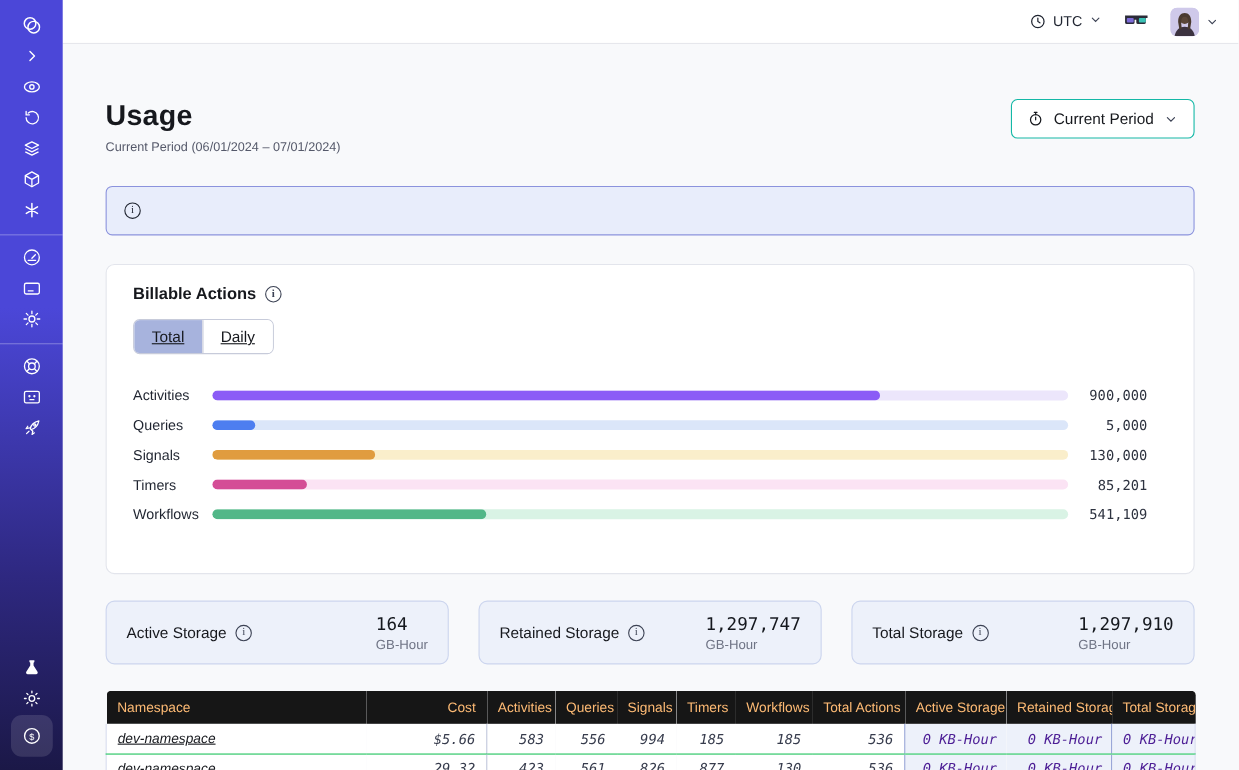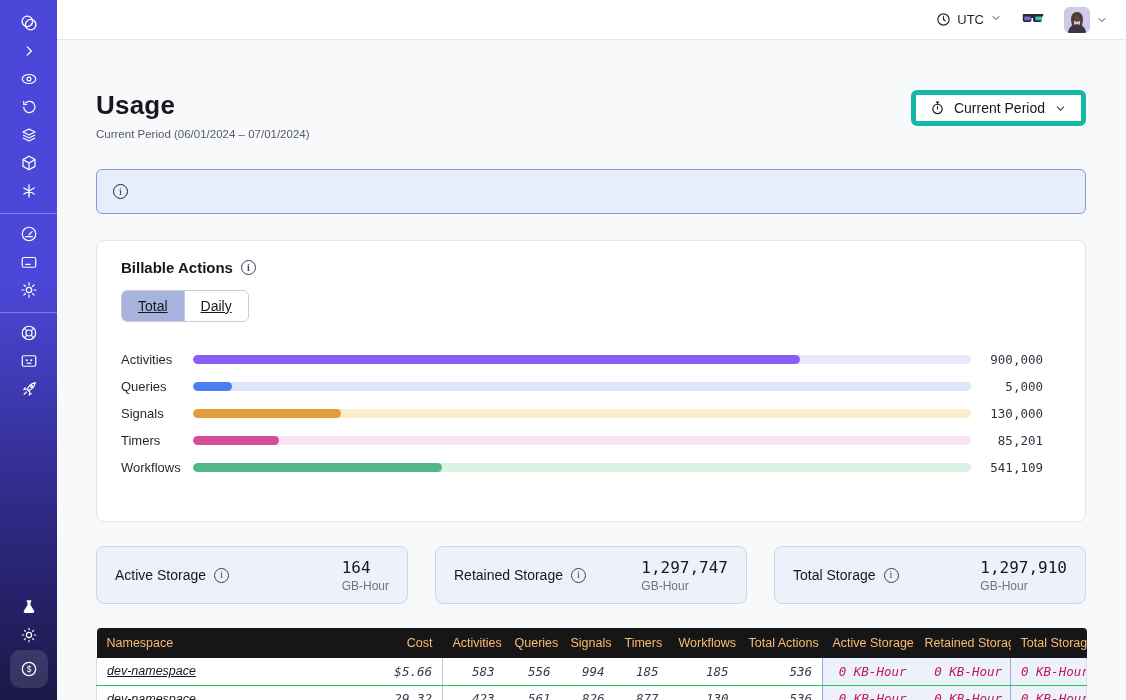--- a/index.html
+++ b/index.html
@@ -30,21 +30,21 @@
   .tz-select { display:flex; gap:6px; font-size:13px; color:#1f2430; cursor:pointer; }
   .avatar-group { display:flex; align-items:center; gap:6px; cursor:pointer; }
   .avatar { width:26px; height:26px; border-radius:6px; background:#cfc9ea; overflow:hidden; }
 
   
   .main { margin-left:57px; padding:0 40px 0 39px; }
   .page-header { display:flex; justify-content:space-between; align-items:flex-start; margin-top:50px; }
   .page-title { font-size:26px; font-weight:600; letter-spacing:.2px; }
   .page-subtitle { font-size:11.5px; color:#55596a; margin-top:7px; }
   .period-btn {
-    display:flex; align-items:center; gap:9px; background:#fff; border:5px solid #14b8a6;
+    display:flex; align-items:center; gap:9px; background:#fff; border:1px solid #14b8a6;
     border-radius:6px; height:36px; padding:0 14px; font-size:14px; font-weight:500; color:#16181d; cursor:pointer;
   }
 
   .banner {
     margin-top:29px; background:#e8edfb; border:1px solid #8b93dd; border-radius:6px;
     padding:14px 16px; display:flex; align-items:center; gap:8px; font-size:13.5px; color:#1f2430;
   }
   .info-icon {
     width:15px; height:15px; border:1.2px solid currentColor; border-radius:50%;
     display:inline-flex; align-items:center; justify-content:center;
@@ -98,21 +98,21 @@
   .usage-table thead th:first-child { text-align:left; border-top-left-radius:4px; }
   .usage-table thead th:last-child { border-top-right-radius:4px; }
   .usage-table tbody td {
     background:#fff; height:27px; padding:0 10px; text-align:right; font-size:12.5px;
     border-bottom:1px solid #22c55e; white-space:nowrap; overflow:hidden;font-style:italic;
   }
   .usage-table tbody td:first-child { text-align:left; border-left:1px solid #d9def0; }
   .usage-table tbody td:last-child { border-right:1px solid #d9def0; }
   .usage-table td.num { font-family:"DejaVu Sans Mono", monospace; color:#373c4d; }
   .usage-table td.cost { border-right:1px solid #c4cadd; }
-  .usage-table td.storage { background:#edf1fa; font-family:"DejaVu Sans Mono", monospace; color:#be185d; padding-right:8px; }
+  .usage-table td.storage { background:#edf1fa; font-family:"DejaVu Sans Mono", monospace; color:#4c1d95; padding-right:8px; }
   .usage-table td.storage-first { border-left:1px solid #9aa7d8; }
   .usage-table td.storage-last { border-left:1px solid #9aa7d8; }
   .ns-link { color:#16181d; text-decoration:underline; cursor:pointer; }
 
   .chev { flex:0 0 auto; }
 </style>
 </head>
 <body>
 
 <div class="sidebar">

